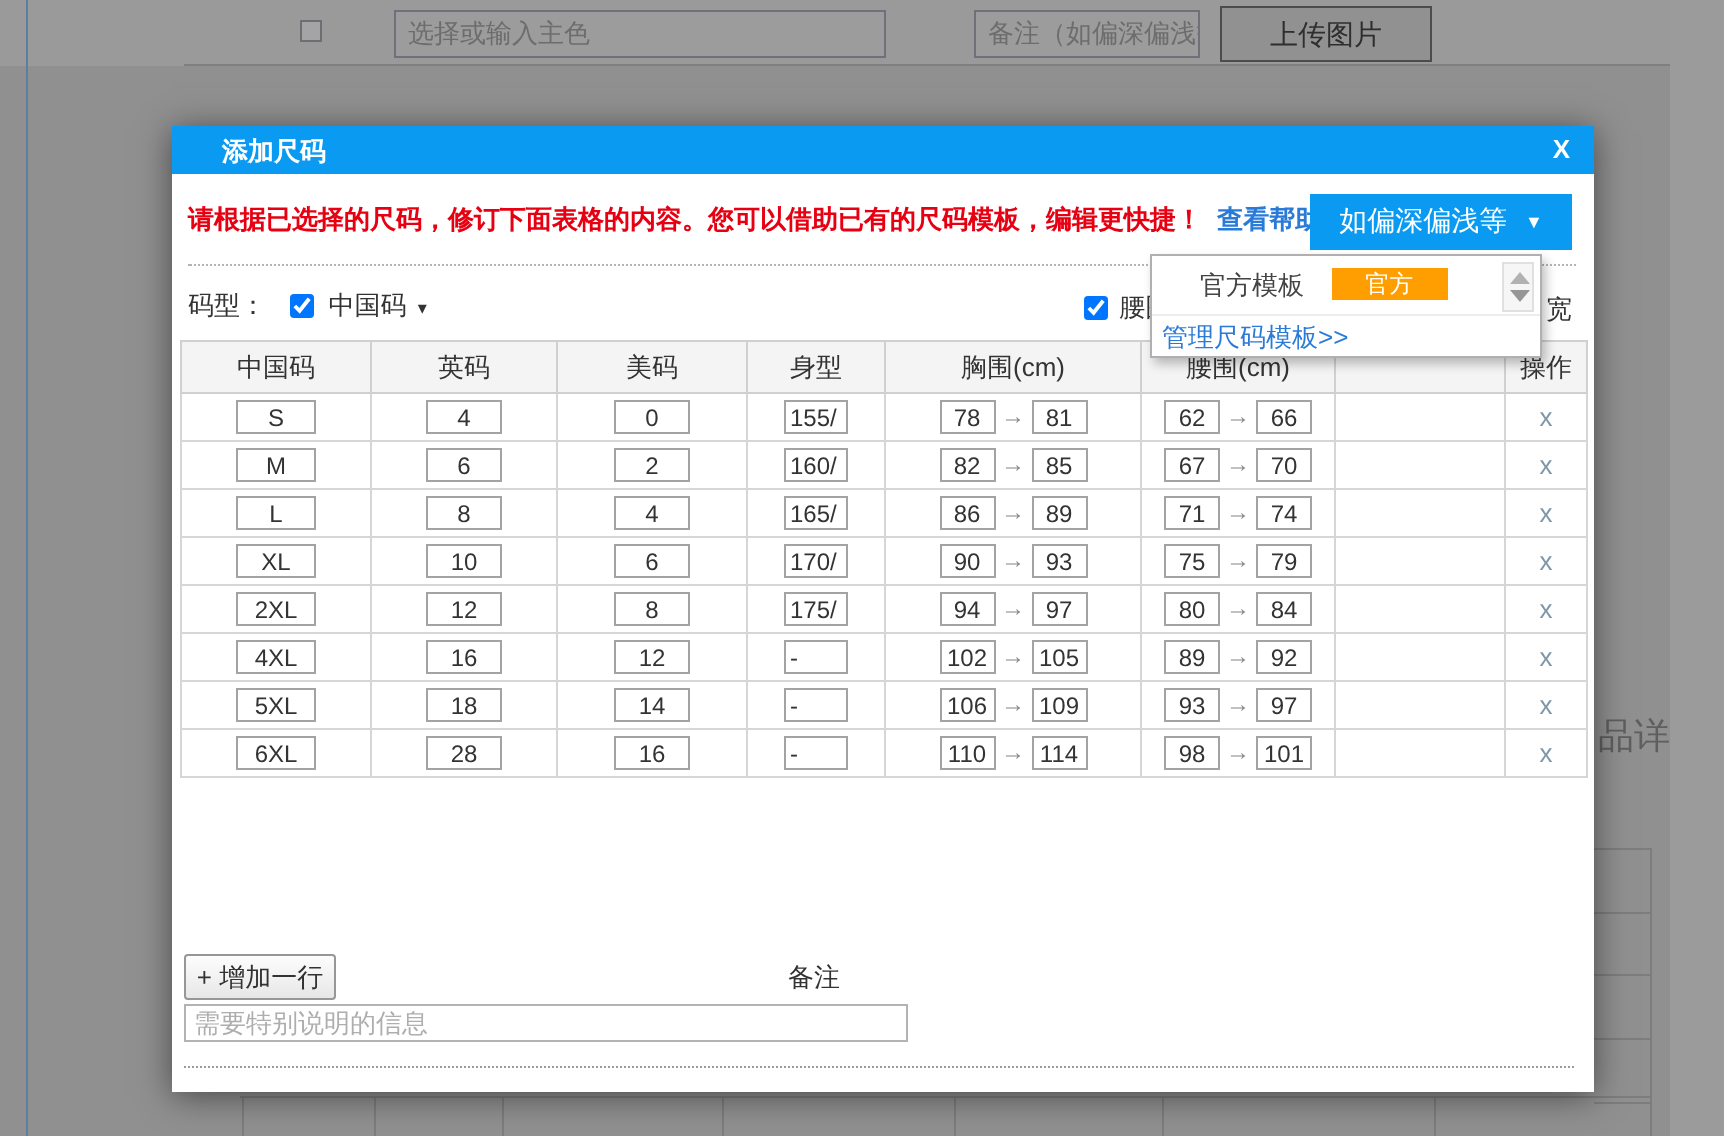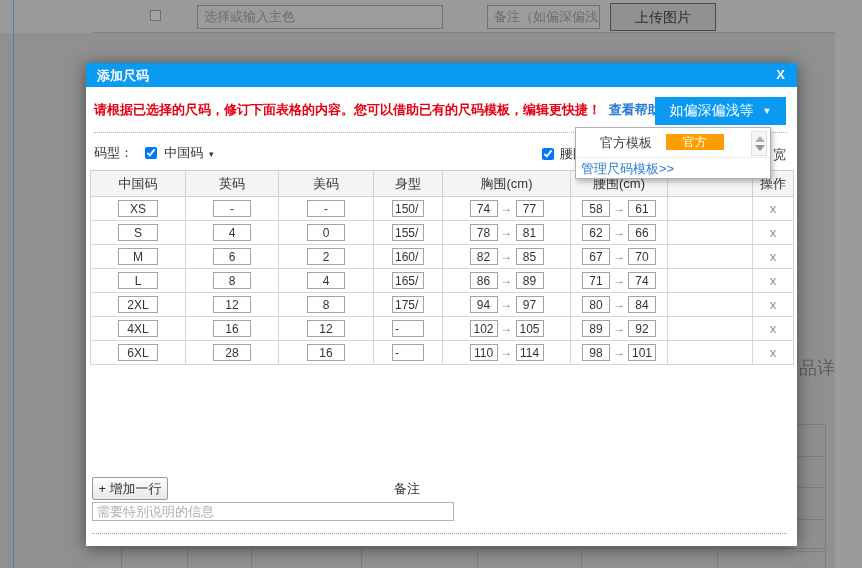--- a/index.html
+++ b/index.html
@@ -17,21 +17,21 @@
   .ghost-input1 { left:197px; width:246px; }
   .ghost-input2 { left:487px; width:113px; }
   .ghost-btn { position:absolute; left:610px; top:3px; width:106px; height:28px; border:1px solid #4c4c4c; background:#919191; color:#2e2e2e; font-size:14px; text-align:center; line-height:26px; }
   .bg-partial-text { position:absolute; left:799px; top:356px; color:#5f5f5f; font-size:18px; }
   .bg-grid-h { position:absolute; height:1px; background:#7d7d7d; }
   .bg-grid-v { position:absolute; width:1px; background:#7d7d7d; }
 
   
   .modal { position:absolute; left:86px; top:63px; width:711px; height:483px; background:#ffffff; box-shadow:0 2px 16px rgba(0,0,0,0.5); z-index:10; }
   .modal-titlebar { position:absolute; left:0; top:0; width:711px; height:24px; background:#0a9af1; }
-  .modal-title { position:absolute; left:11px; top:4px; color:#fff; font-size:13px; font-weight:bold; }
+  .modal-title { position:absolute; left:25px; top:4px; color:#fff; font-size:13px; font-weight:bold; }
   .modal-close { position:absolute; right:12px; top:4px; color:#fff; font-size:13px; font-weight:bold; cursor:pointer; }
   .instruction { position:absolute; left:8px; top:38px; height:18px; line-height:18px; font-size:13px; font-weight:bold; white-space:nowrap; }
   .instruction .red { color:#e60012; }
   .instruction .help { color:#2a7bd8; text-decoration:none; margin-left:4px; cursor:pointer; }
   .tpl-btn { position:absolute; left:569px; top:34px; width:131px; height:28px; background:#0a9af1; color:#fff; border:none; font-size:14px; cursor:pointer; font-family:inherit; }
   .tpl-btn .caret { font-size:9px; margin-left:5px; vertical-align:1px; }
   .dotted { border-top:1px dotted #b5b5b5; height:0; position:absolute; }
   .sep-top { left:8px; top:69px; width:694px; }
   .sep-bottom { left:6px; top:470px; width:695px; border-top-color:#9c9c9c; }
   .sizetype-row { position:absolute; left:8px; top:81px; width:695px; height:20px; font-size:13px; color:#333; }
@@ -143,34 +143,20 @@
           <th>美码</th>
           <th>身型</th>
           <th>胸围(cm)</th>
           <th>腰围(cm)</th>
           <th></th>
           <th>操作</th>
         </tr>
       </thead>
       <tbody id="size-tbody">
           <tr>
-        <td><input class="inp w40" value="XS" style=""></td>
-        <td><input class="inp w38" value="-" style=""></td>
-        <td><input class="inp w38" value="-" style=""></td>
-        <td><input class="inp w32" value="150/" style=""></td>
-        <td>
-          <input class="inp w28" value="74" style=""><span class="arr">→</span><input class="inp w28" value="77" style="">
-        </td>
-        <td>
-          <input class="inp w28" value="58" style=""><span class="arr">→</span><input class="inp w28" value="61" style="">
-        </td>
-        <td></td>
-        <td><span class="del">x</span></td>
-      </tr>
-          <tr>
         <td><input class="inp w40" value="S" style=""></td>
         <td><input class="inp w38" value="4" style=""></td>
         <td><input class="inp w38" value="0" style=""></td>
         <td><input class="inp w32" value="155/" style=""></td>
         <td>
           <input class="inp w28" value="78" style=""><span class="arr">→</span><input class="inp w28" value="81" style="">
         </td>
         <td>
           <input class="inp w28" value="62" style=""><span class="arr">→</span><input class="inp w28" value="66" style="">
         </td>
@@ -199,20 +185,34 @@
         <td>
           <input class="inp w28" value="86" style=""><span class="arr">→</span><input class="inp w28" value="89" style="">
         </td>
         <td>
           <input class="inp w28" value="71" style=""><span class="arr">→</span><input class="inp w28" value="74" style="">
         </td>
         <td></td>
         <td><span class="del">x</span></td>
       </tr>
           <tr>
+        <td><input class="inp w40" value="XL" style=""></td>
+        <td><input class="inp w38" value="10" style=""></td>
+        <td><input class="inp w38" value="6" style=""></td>
+        <td><input class="inp w32" value="170/" style=""></td>
+        <td>
+          <input class="inp w28" value="90" style=""><span class="arr">→</span><input class="inp w28" value="93" style="">
+        </td>
+        <td>
+          <input class="inp w28" value="75" style=""><span class="arr">→</span><input class="inp w28" value="79" style="">
+        </td>
+        <td></td>
+        <td><span class="del">x</span></td>
+      </tr>
+          <tr>
         <td><input class="inp w40" value="2XL" style=""></td>
         <td><input class="inp w38" value="12" style=""></td>
         <td><input class="inp w38" value="8" style=""></td>
         <td><input class="inp w32" value="175/" style=""></td>
         <td>
           <input class="inp w28" value="94" style=""><span class="arr">→</span><input class="inp w28" value="97" style="">
         </td>
         <td>
           <input class="inp w28" value="80" style=""><span class="arr">→</span><input class="inp w28" value="84" style="">
         </td>
@@ -222,20 +222,34 @@
           <tr>
         <td><input class="inp w40" value="4XL" style=""></td>
         <td><input class="inp w38" value="16" style=""></td>
         <td><input class="inp w38" value="12" style=""></td>
         <td><input class="inp w32" value="-" style=""></td>
         <td>
           <input class="inp w28" value="102" style=""><span class="arr">→</span><input class="inp w28" value="105" style="">
         </td>
         <td>
           <input class="inp w28" value="89" style=""><span class="arr">→</span><input class="inp w28" value="92" style="">
+        </td>
+        <td></td>
+        <td><span class="del">x</span></td>
+      </tr>
+          <tr>
+        <td><input class="inp w40" value="5XL" style=""></td>
+        <td><input class="inp w38" value="18" style=""></td>
+        <td><input class="inp w38" value="14" style=""></td>
+        <td><input class="inp w32" value="-" style=""></td>
+        <td>
+          <input class="inp w28" value="106" style=""><span class="arr">→</span><input class="inp w28" value="109" style="">
+        </td>
+        <td>
+          <input class="inp w28" value="93" style=""><span class="arr">→</span><input class="inp w28" value="97" style="">
         </td>
         <td></td>
         <td><span class="del">x</span></td>
       </tr>
           <tr>
         <td><input class="inp w40" value="6XL" style=""></td>
         <td><input class="inp w38" value="28" style=""></td>
         <td><input class="inp w38" value="16" style=""></td>
         <td><input class="inp w32" value="-" style=""></td>
         <td>

